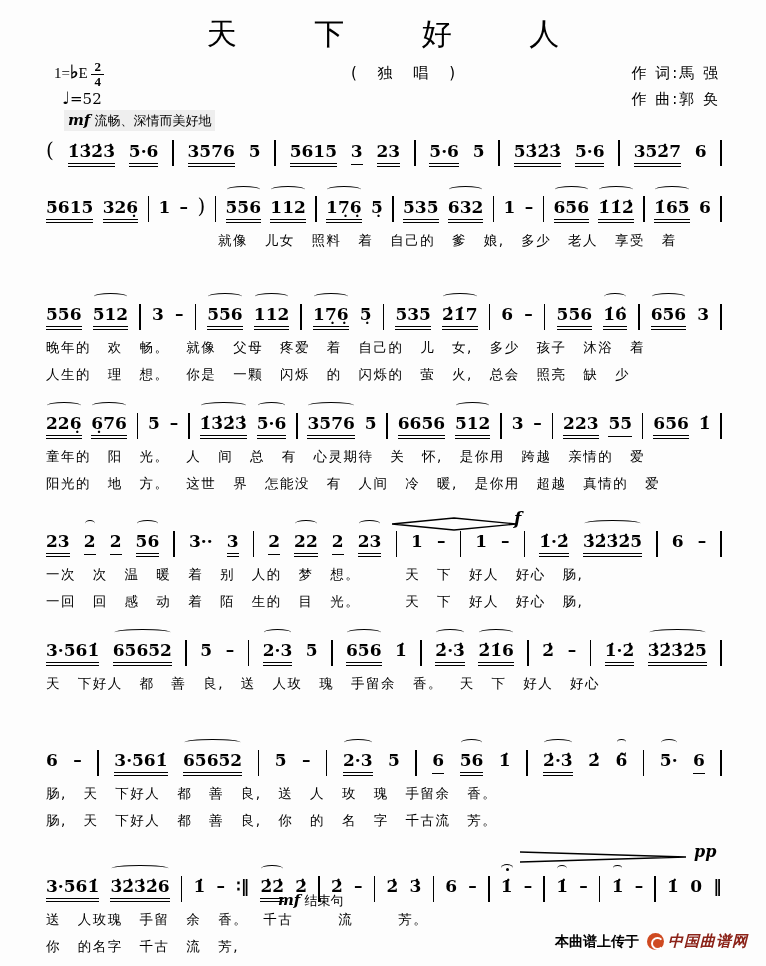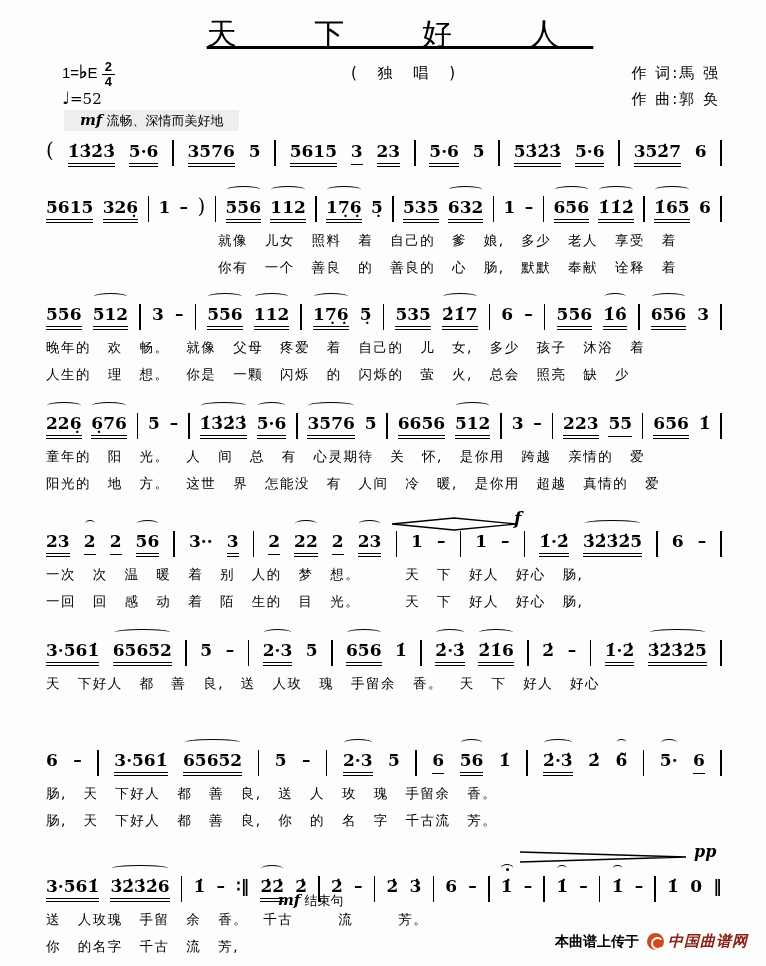--- a/index.html
+++ b/index.html
@@ -2,31 +2,31 @@
 <html><head>
 <meta charset="utf-8">
 <style>
   html,body{margin:0;padding:0;}
   body{
     width:766px;height:966px;position:relative;background:#fdfdfd;color:#000;
     font-family:"DejaVu Sans",sans-serif;overflow:hidden;
   }
   .abs{position:absolute;}
   .title{top:14px;left:0;width:100%;text-align:center;
-    font-family:"DejaVu Serif",serif;font-size:30px;letter-spacing:34px;text-indent:34px;font-weight:500;text-decoration:underline;}
+    font-family:"DejaVu Serif",serif;font-size:30px;letter-spacing:34px;text-indent:34px;font-weight:500;}
   .subtitle{top:64px;left:0;width:100%;text-align:center;font-size:15px;letter-spacing:8px;margin-left:24px;}
   .credits{top:60px;right:46px;font-size:15px;line-height:1.75;text-align:center;letter-spacing:2px;}
-  .keyblock{top:60px;left:62px;font-size:15px;font-family:Liberation Sans, sans-serif;}
+  .keyblock{top:60px;left:54px;font-size:15px;font-family:Liberation Serif, serif;}
   .flat{font-size:18px;font-weight:bold;}
   .frac{display:inline-block;vertical-align:middle;text-align:center;font-size:13px;line-height:1.05;font-weight:bold;}
   .frac .ftop{display:block;border-bottom:1px solid #000;padding:0 3px;}
   .frac .fbot{display:block;padding:0 3px;}
   .tempo{top:88px;left:62px;font-size:15px;font-family:"DejaVu Serif",serif;}
   .tempo .noteglyph{font-size:17px;}
-  .expr{top:110px;left:64px;font-size:13px;background:rgba(225,225,225,.55);padding:1px 16px;}
+  .expr{top:110px;left:64px;font-size:13px;background:rgba(225,225,225,.55);padding:1px 4px;}
   .dyn{font-family:"DejaVu Serif",serif;font-style:italic;font-weight:bold;font-size:15px;letter-spacing:0;}
   .system{position:absolute;left:46px;width:676px;}
   .music-row{display:flex;justify-content:space-between;align-items:baseline;}
   .tk{position:relative;font-family:"DejaVu Serif",serif;font-weight:bold;font-size:17px;white-space:nowrap;}
   .u0{padding-bottom:5px;}
   .u1{border-bottom:1.5px solid #000;padding-bottom:3px;}
   .u2{border-bottom:4px double #000;padding-bottom:2px;}
   .bar{width:1.5px;height:26px;background:#000;align-self:center;}
   .rep,.fin{font-size:17px;font-weight:bold;padding-bottom:5px;}
   .par{font-size:20px;font-weight:normal;padding-bottom:4px;}
@@ -116,21 +116,20 @@
       <span class="tk dash">–</span>
       <span class="tk bar"></span>
       <span class="tk n u2 s">656</span>
       <span class="tk n u2 s">1̇1̇2̇</span>
       <span class="tk bar"></span>
       <span class="tk n u2 s">1̇65</span>
       <span class="tk n u0">6</span>
       <span class="tk bar"></span>
     </div>
     <div class="lyr" style="padding-left: 172px;">就像 儿女 照料 着 自己的 爹 娘, 多少 老人 享受 着</div>
-    <div class="lyr" style="padding-left: 172px;">你有 一个 善良 的 善良的 心 肠, 默默 奉献 诠释 着</div>
   </div>
 <div class="system" style="top:304px;">
     <div class="music-row">
       <span class="tk n u2">556</span>
       <span class="tk n u2 s">512</span>
       <span class="tk bar"></span>
       <span class="tk n u0">3</span>
       <span class="tk dash">–</span>
       <span class="tk bar"></span>
       <span class="tk n u2 s">556</span>

